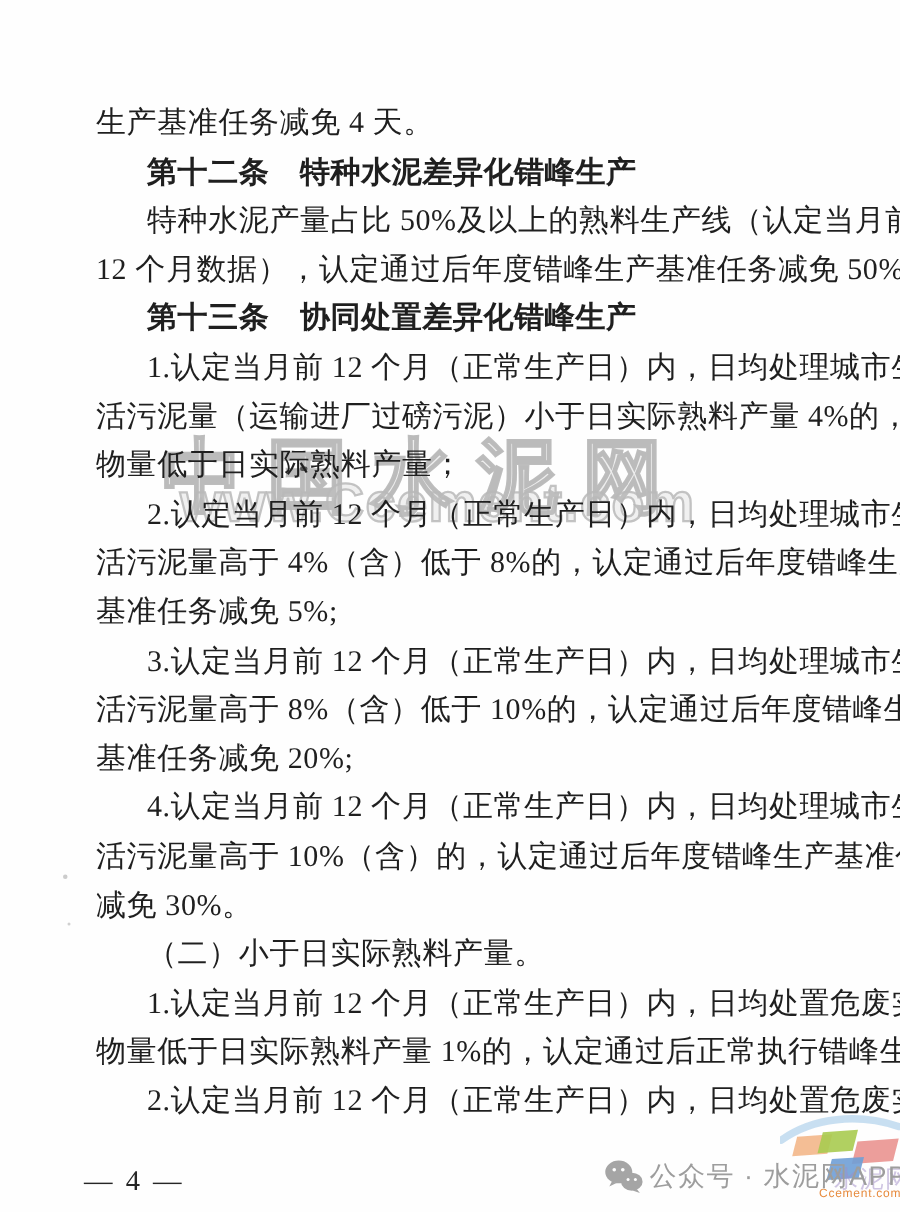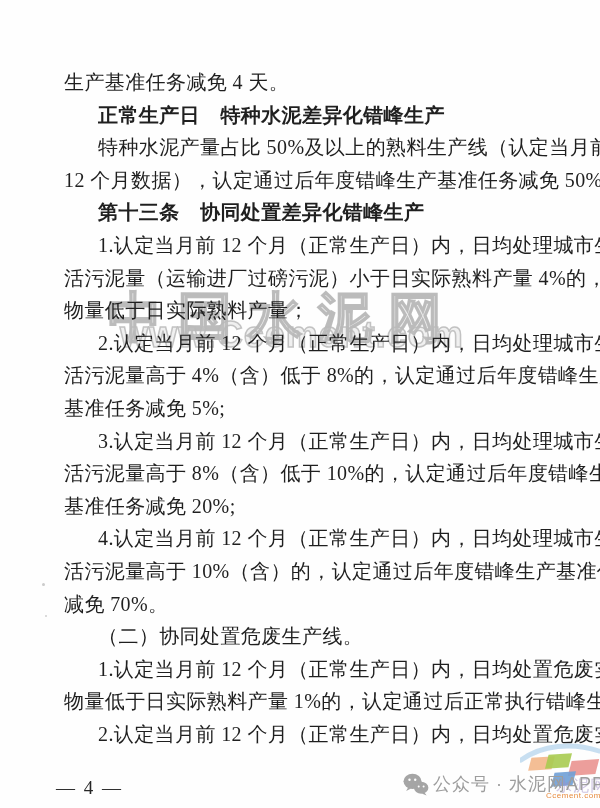--- a/index.html
+++ b/index.html
@@ -89,37 +89,37 @@
 
   <div class="wm wm-cn">中国水泥网</div>
   <div class="wm wm-url">www.Ccement.com</div>
 
   <div class="dot dot1"></div>
   <div class="dot dot2"></div>
   <div class="dot dot3"></div>
 
   <div class="text-layer" id="text-layer">
       <div class="line">生产基准任务减免 4 天。</div>
-      <div class="line indent bold">正常生产日　特种水泥差异化错峰生产</div>
+      <div class="line indent bold">第十二条　特种水泥差异化错峰生产</div>
       <div class="line indent">特种水泥产量占比 50%及以上的熟料生产线（认定当月前</div>
       <div class="line">12 个月数据），认定通过后年度错峰生产基准任务减免 50%。</div>
       <div class="line indent bold">第十三条　协同处置差异化错峰生产</div>
       <div class="line indent">1.认定当月前 12 个月（正常生产日）内，日均处理城市生</div>
       <div class="line">活污泥量（运输进厂过磅污泥）小于日实际熟料产量 4%的，认</div>
       <div class="line">物量低于日实际熟料产量；</div>
       <div class="line indent">2.认定当月前 12 个月（正常生产日）内，日均处理城市生</div>
       <div class="line">活污泥量高于 4%（含）低于 8%的，认定通过后年度错峰生产</div>
       <div class="line">基准任务减免 5%;</div>
       <div class="line indent">3.认定当月前 12 个月（正常生产日）内，日均处理城市生</div>
       <div class="line">活污泥量高于 8%（含）低于 10%的，认定通过后年度错峰生产</div>
       <div class="line">基准任务减免 20%;</div>
       <div class="line indent">4.认定当月前 12 个月（正常生产日）内，日均处理城市生</div>
       <div class="line">活污泥量高于 10%（含）的，认定通过后年度错峰生产基准任务</div>
-      <div class="line">减免 70%。</div>
-      <div class="line indent">（二）协同处置危废生产线。</div>
+      <div class="line">减免 30%。</div>
+      <div class="line indent">（二）小于日实际熟料产量。</div>
       <div class="line indent">1.认定当月前 12 个月（正常生产日）内，日均处置危废实</div>
       <div class="line">物量低于日实际熟料产量 1%的，认定通过后正常执行错峰生产；</div>
       <div class="line indent">2.认定当月前 12 个月（正常生产日）内，日均处置危废实</div>
     </div>
 
   <div class="page-number">— 4 —</div>
 
   <div class="wechat-row">
     <svg class="wechat-icon" viewBox="0 0 26 23" xmlns="http://www.w3.org/2000/svg">
       <ellipse cx="9.5" cy="8.3" rx="9" ry="7.6" fill="#a5a5a5"></ellipse>

